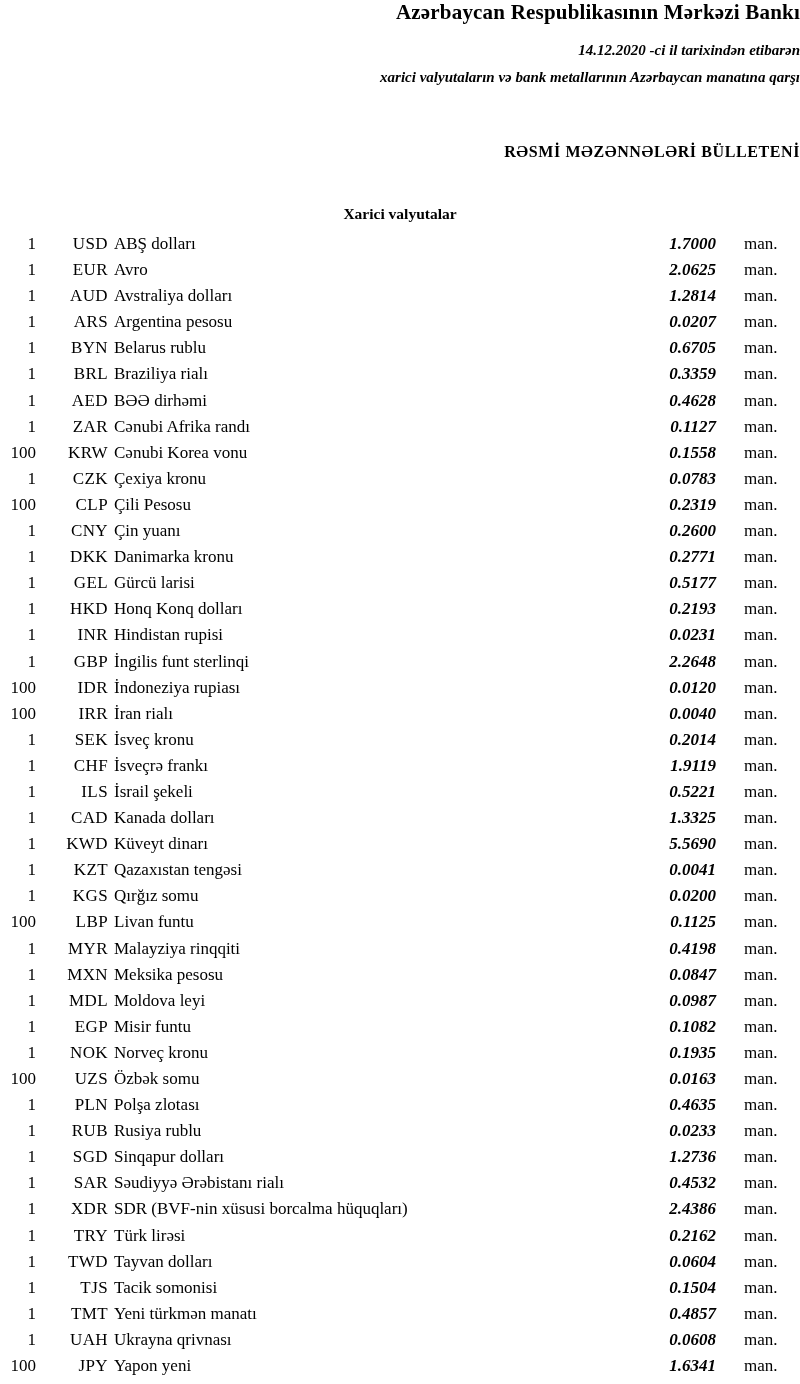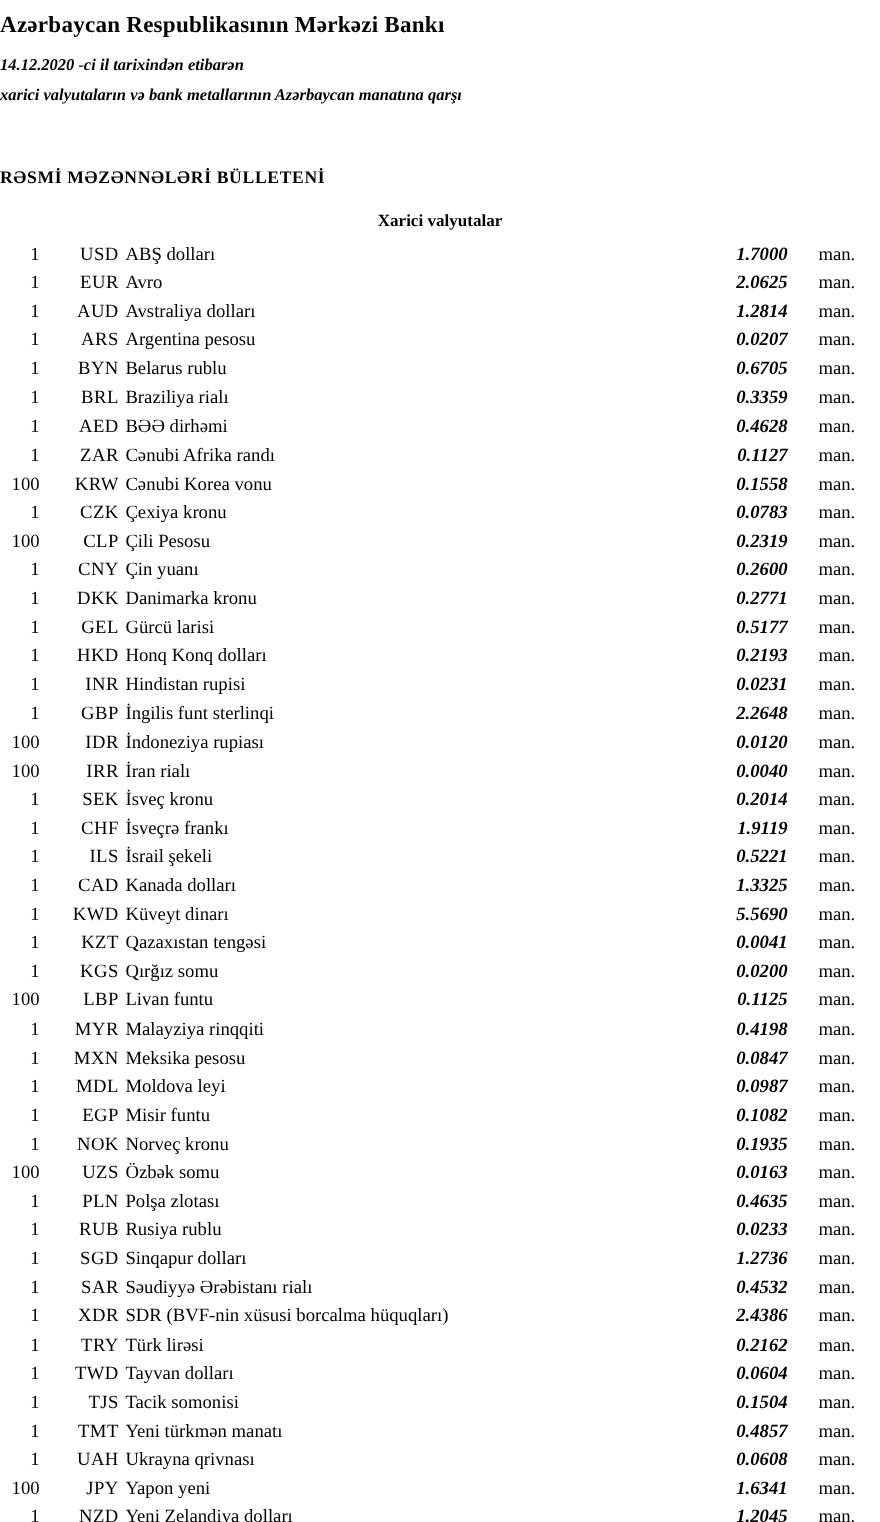--- a/index.html
+++ b/index.html
@@ -6,21 +6,21 @@
   html, body { background: #ffffff; }
   body {
     width: 800px;
     height: 1384px;
     font-family: "Liberation Serif", serif;
     color: #000000;
     overflow: hidden;
   }
   .page { width: 800px; height: 1384px; }
 
-  .header { text-align: left; padding-top: 10px; }
+  .header { text-align: right; }
   .title {
     font-size: 21px;
     font-weight: bold;
     margin-bottom: 12px;
     letter-spacing: 0.2px;
   }
   .hline {
     font-size: 15px;
     font-weight: bold;
     line-height: 27px;
@@ -31,21 +31,21 @@
     font-weight: bold;
     letter-spacing: 0.6px;
     line-height: 27px;
     margin-top: 47px;
   }
 
   .section-title {
     text-align: center;
     font-size: 15.5px;
     font-weight: bold;
-    margin-top: 17px;
+    margin-top: 40px;
     margin-bottom: 11px;
   }
 
   .table { padding-right: 32px; }
   .row {
     display: grid;
     grid-template-columns: 36px 72px 1fr 100px 52px;
     align-items: baseline;
     height: 26.1px;
     font-size: 17px;

